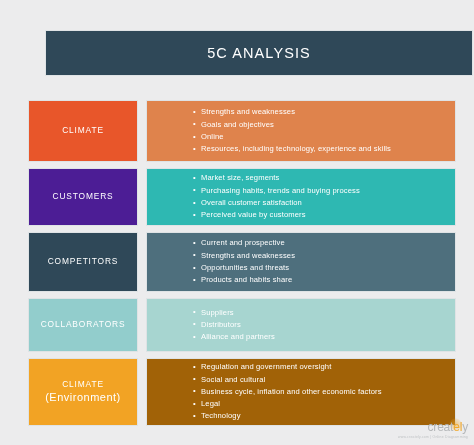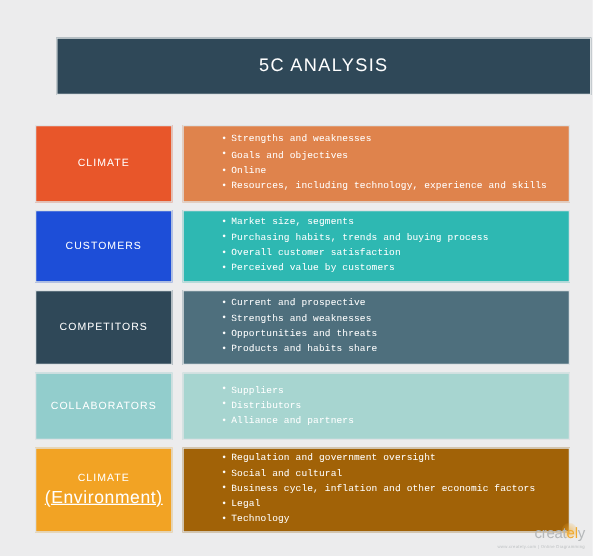--- a/index.html
+++ b/index.html
@@ -72,39 +72,37 @@
     border: 1px solid #dfe3e5;
   }
   .row-label .label-main {
     color: #ffffff;
     font-size: 8.4px;
     letter-spacing: 0.85px;
     line-height: 1.35;
   }
   .row-label .label-sub {
     color: #ffffff;
-    font-size: 14px;
+    font-size: 11px;
     letter-spacing: 0.5px;
     line-height: 1.4;
-    text-decoration: underline;
   }
   .row-content {
     flex: 1 1 auto;
     margin-left: 8px;
     box-sizing: border-box;
     border: 1px solid #dfe3e5;
     display: flex;
     align-items: center;
   }
   .bullets {
-    margin: 0;
+    margin: 16px;
     padding: 0 0 0 30px;
     list-style: none;
     width: 100%;
-    font-family: Liberation Mono, monospace;
   }
   .bullets li {
     color: #ffffff;
     font-size: 7.6px;
     line-height: 1.62;
     letter-spacing: 0.12px;
     position: relative;
     padding-left: 8px;
     white-space: nowrap;
   }
@@ -179,21 +177,21 @@
         <ul class="bullets">
           <li>Strengths and weaknesses</li>
           <li>Goals and objectives</li>
           <li>Online</li>
           <li>Resources, including technology, experience and skills</li>
         </ul>
       </div>
     </div>
 
     <div class="row" id="row-customers">
-      <div class="row-label" style="background: #1d4ed8;">
+      <div class="row-label" style="background: #4c1d95;">
         <span class="label-main">CUSTOMERS</span>
       </div>
       <div class="row-content" style="background: rgb(46, 184, 178);">
         <ul class="bullets">
           <li>Market size, segments</li>
           <li>Purchasing habits, trends and buying process</li>
           <li>Overall customer satisfaction</li>
           <li>Perceived value by customers</li>
         </ul>
       </div>

